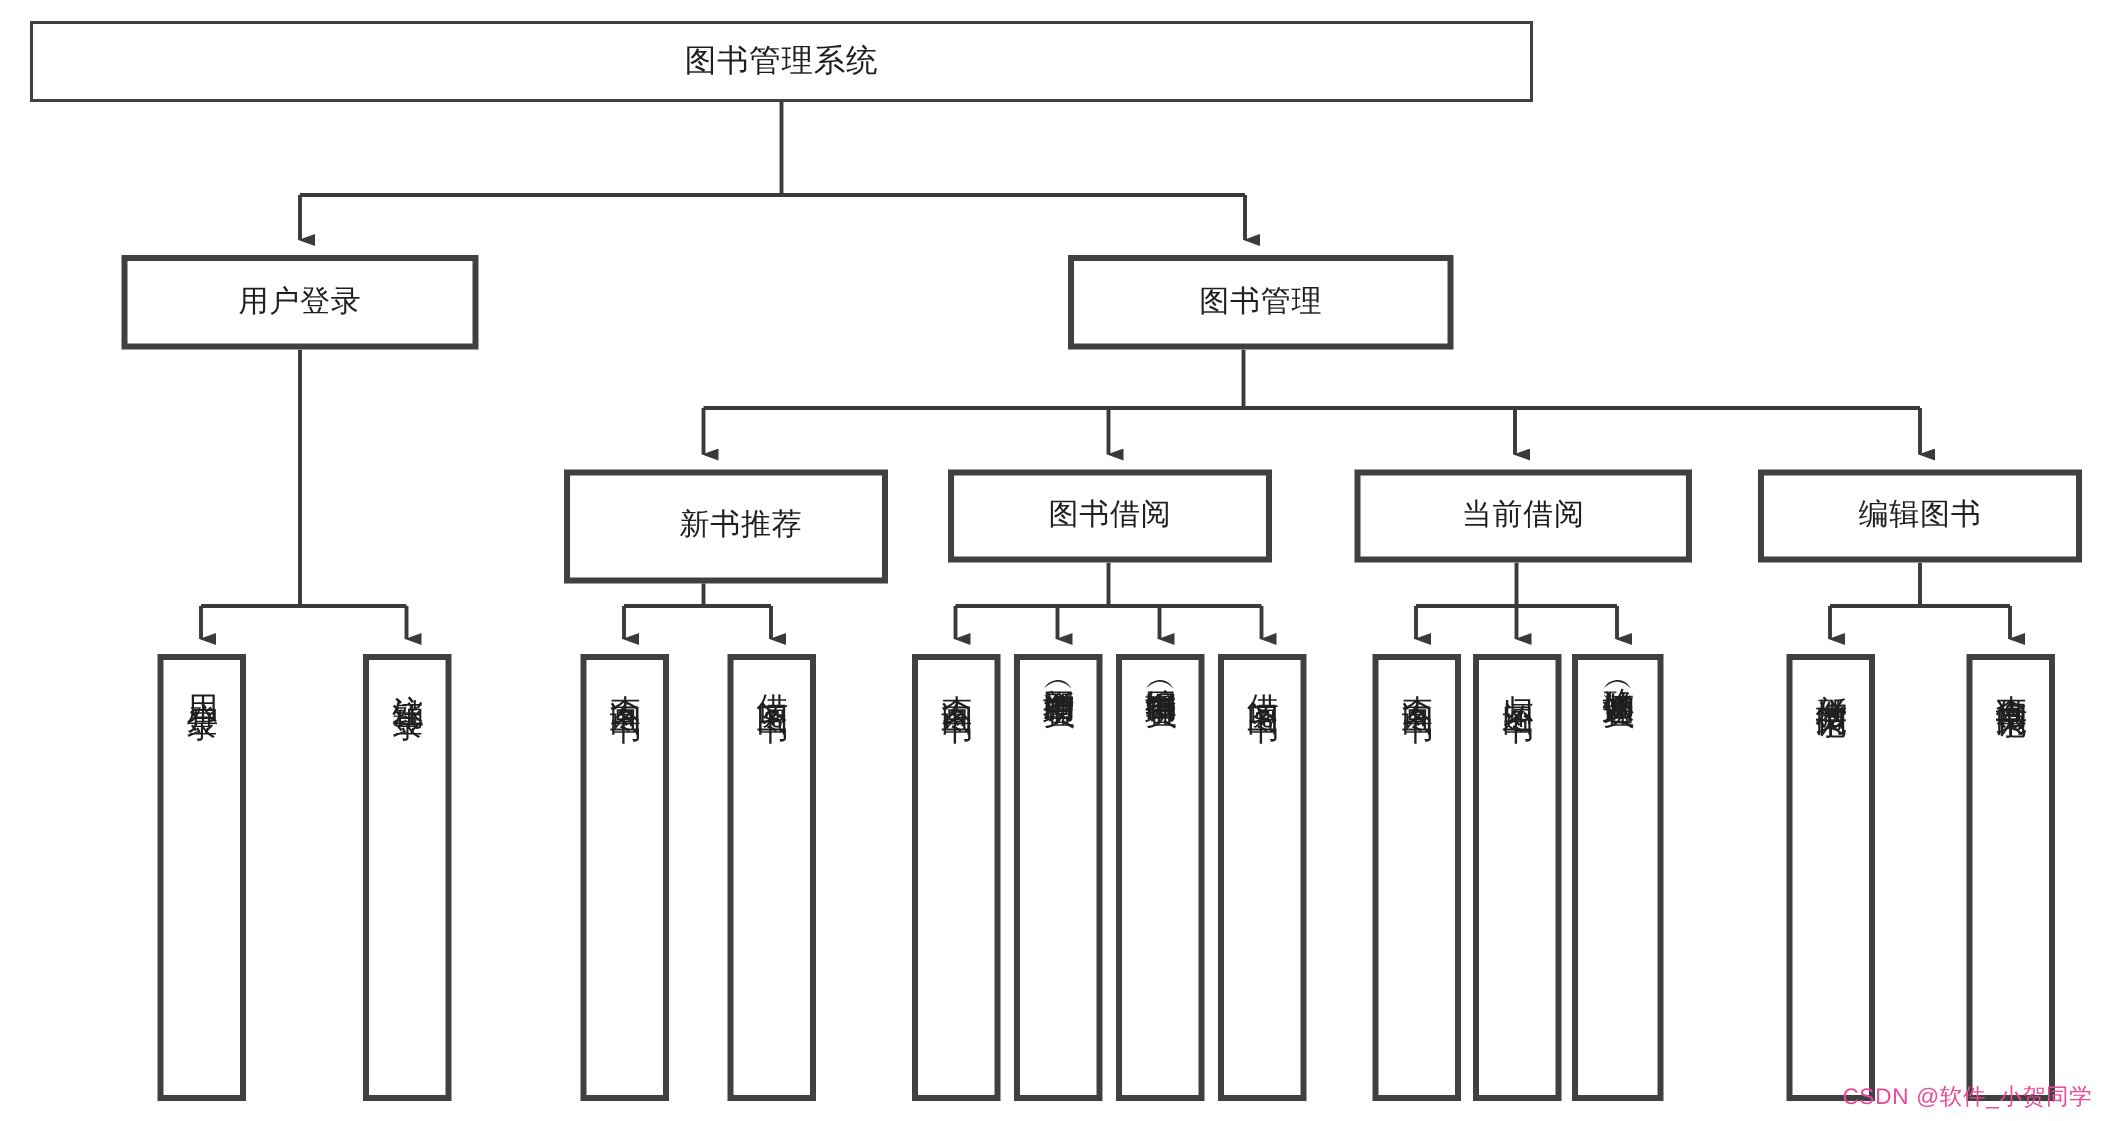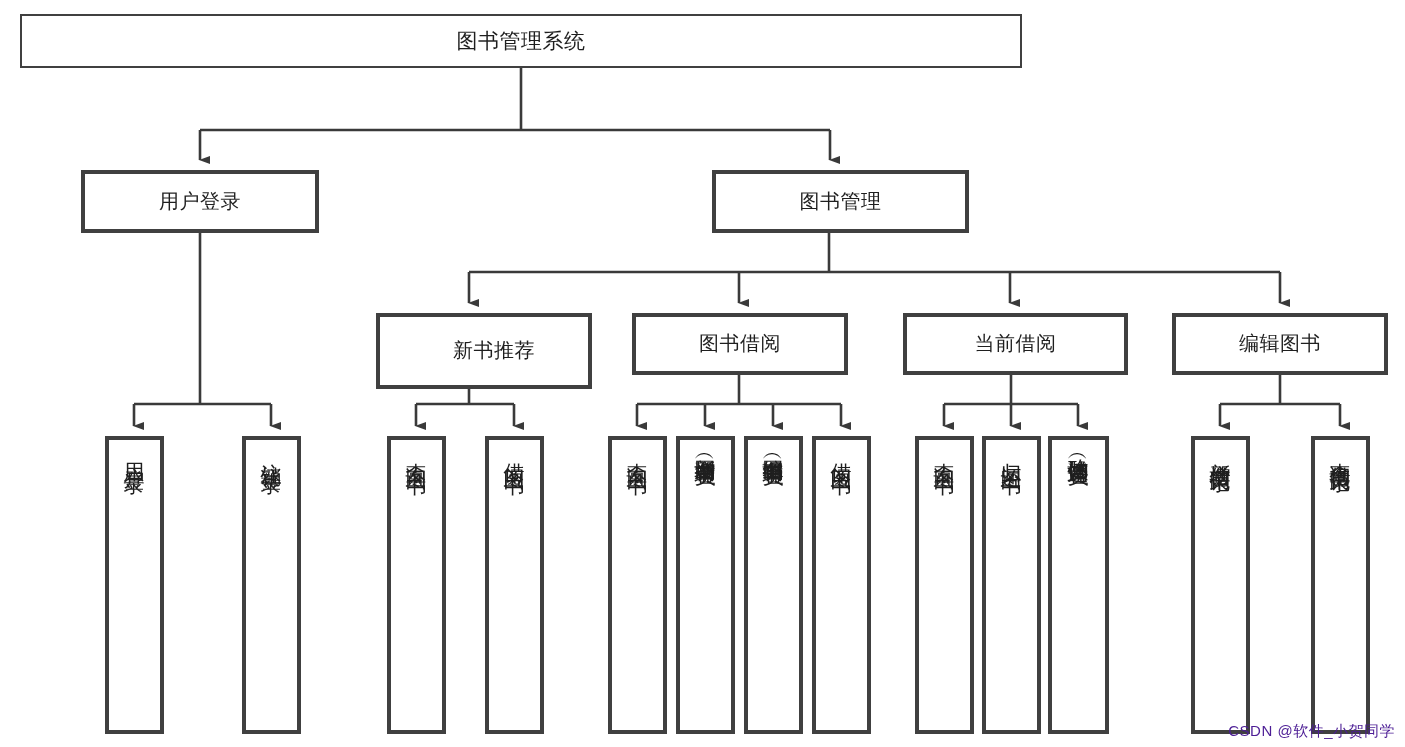--- a/index.html
+++ b/index.html
@@ -67,21 +67,21 @@
     line-height: 1;
     letter-spacing: 4px;
     white-space: nowrap;
   }
   
   #watermark {
     position: absolute;
     right: 10px;
     bottom: 6px;
     font-size: 15px;
-    color: #4c1d95;
+    color: #ec4899;
     letter-spacing: 0.5px;
     white-space: nowrap;
   }
 </style>
 </head>
 <body>
 
 <div id="diagram-canvas">
 
   <svg id="edge-layer" viewBox="0 0 1405 747" width="1405" height="747" xmlns="http://www.w3.org/2000/svg">

